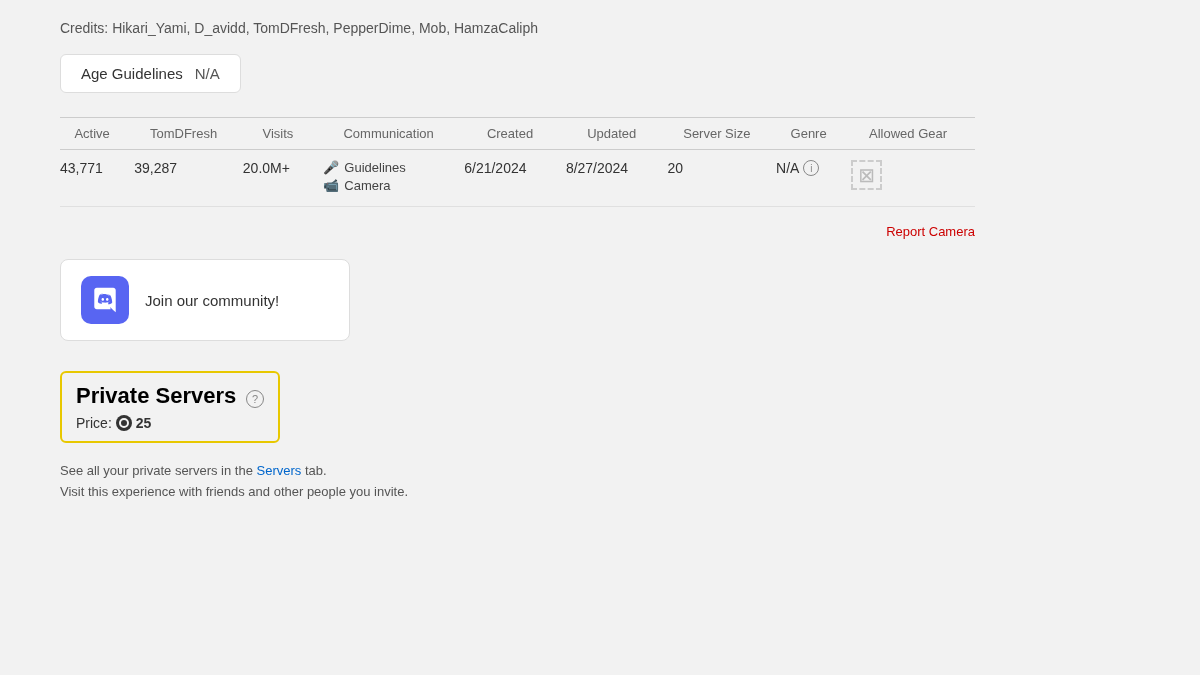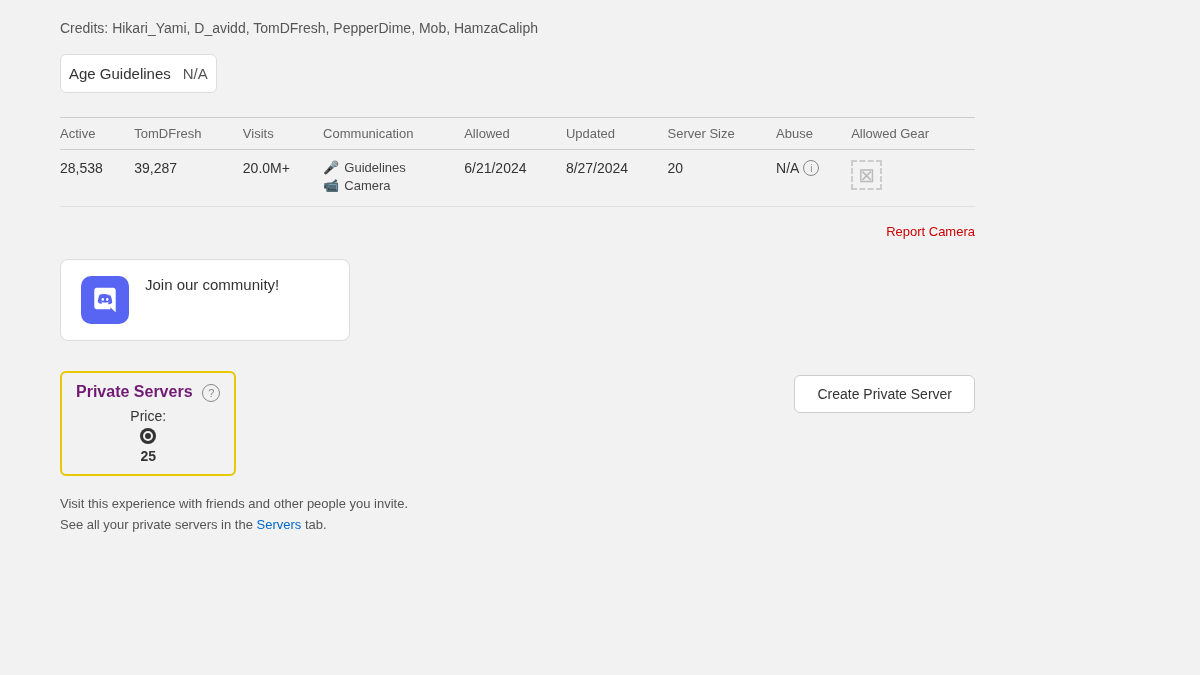--- a/index.html
+++ b/index.html
@@ -21,42 +21,42 @@
       font-size: 14px;
       color: #555;
       margin-bottom: 18px;
     }
     .age-guidelines-box {
       display: inline-flex;
       align-items: center;
       background: #fff;
       border: 1px solid #ddd;
       border-radius: 6px;
-      padding: 10px 8px;
+      padding: 10px 20px;
       margin-bottom: 24px;
       font-size: 15px;
       color: #333;
       gap: 12px;
     }
     .age-guidelines-label {
       font-weight: 500;
     }
     .age-guidelines-value {
       color: #555;
     }
     .stats-table {
       width: 100%;
       border-collapse: collapse;
       margin-bottom: 16px;
     }
     .stats-table th {
       font-weight: 500;
       color: #666;
       font-size: 13px;
-      text-align: left;
+      text-align: center;
       padding: 8px 10px 8px 0;
       border-top: 1px solid #ccc;
       border-bottom: 1px solid #ccc;
     }
     .stats-table td {
       font-size: 14px;
       color: #333;
       padding: 10px 10px 10px 0;
       vertical-align: top;
     }
@@ -105,21 +105,21 @@
       font-size: 18px;
       font-weight: 600;
       color: #222;
       margin-bottom: 14px;
     }
     .social-links-container {
       margin-bottom: 30px;
     }
     .discord-card {
       display: inline-flex;
-      align-items: flex-start;
+      align-items: center;
       background: #fff;
       border: 1px solid #ddd;
       border-radius: 8px;
       padding: 16px 20px;
       gap: 16px;
       cursor: pointer;
       min-width: 290px;
     }
     .discord-icon-box {
       width: 48px;
@@ -148,23 +148,23 @@
       flex: 1;
     }
     .private-servers-box {
       border: 2px solid #e8c800;
       border-radius: 6px;
       padding: 10px 14px;
       display: inline-block;
       margin-bottom: 10px;
     }
     .private-servers-title {
-      font-size: 16px;
+      font-size: 22px;
       font-weight: 700;
-      color: #701a75;
+      color: #000000;
       display: inline;
     }
     .help-icon {
       display: inline-flex;
       align-items: center;
       justify-content: center;
       width: 18px;
       height: 18px;
       border-radius: 50%;
       border: 1.5px solid #888;
@@ -246,30 +246,30 @@
   </div>
 
   
   <table class="stats-table">
     <thead>
       <tr>
         <th>Active</th>
         <th>TomDFresh</th>
         <th>Visits</th>
         <th>Communication</th>
-        <th>Allowed</th>
+        <th>Created</th>
         <th>Updated</th>
         <th>Server Size</th>
-        <th>Abuse</th>
+        <th>Genre</th>
         <th>Allowed Gear</th>
       </tr>
     </thead>
     <tbody>
       <tr class="data-row">
-        <td>28,538</td>
+        <td>43,771</td>
         <td>39,287</td>
         <td>20.0M+</td>
         <td>
           <div class="comm-item">
             <span class="comm-icon">🎤</span>
             <span>Guidelines</span>
           </div>
           <div class="comm-item">
             <span class="comm-icon">📹</span>
             <span>Camera</span>
@@ -308,31 +308,28 @@
       <span class="discord-text">Join our community!</span>
     </div>
   </div>
 
   
   <div class="private-servers-section">
     <div class="private-servers-left">
       <div class="private-servers-box">
         <span class="private-servers-title">Private Servers</span>
         <span class="help-icon">?</span>
-        <div class="price-row" style="margin-top:6px;flex-direction:column;">
+        <div class="price-row" style="margin-top:6px;">
           <span>Price:</span>
           <span class="robux-coin"></span>
           <span class="price-amount">25</span>
         </div>
       </div>
       <div class="private-servers-desc">
-        <div>Visit this experience with friends and other people you invite.</div>
         <div>
           <span>See all your private servers in the </span><a class="servers-link">Servers</a><span> tab.</span>
         </div>
+        <div>Visit this experience with friends and other people you invite.</div>
       </div>
     </div>
-    <div>
-      <button class="create-btn">Create Private Server</button>
-    </div>
   </div>
 
 </div>
 
 </body></html>

